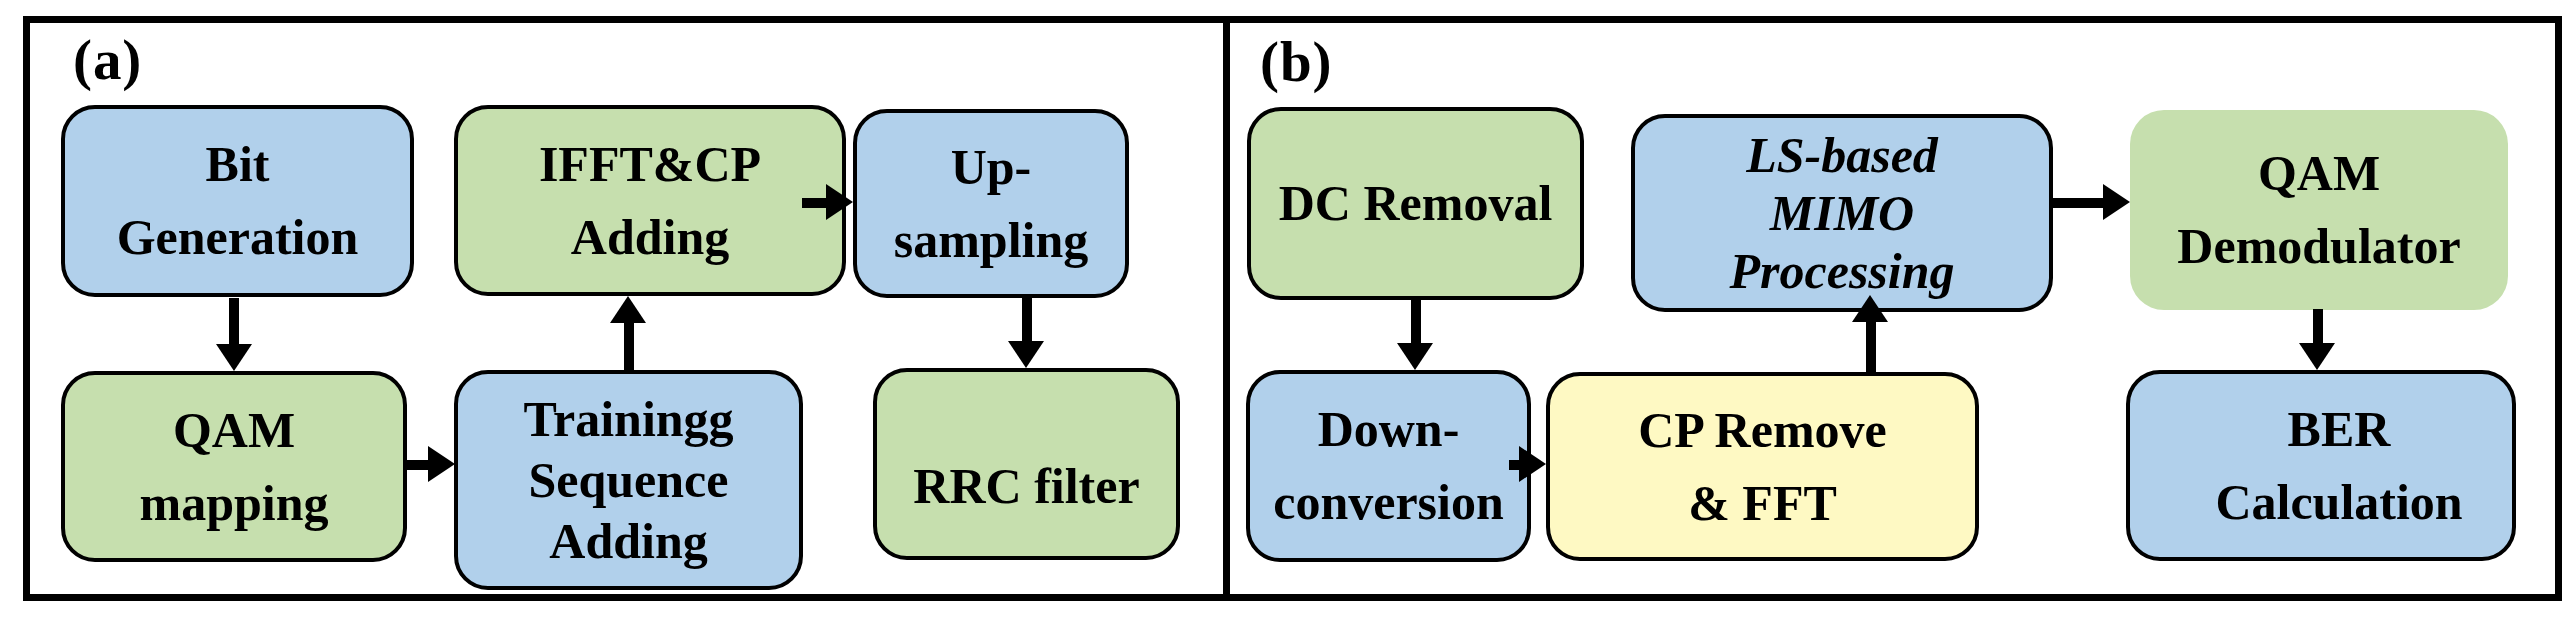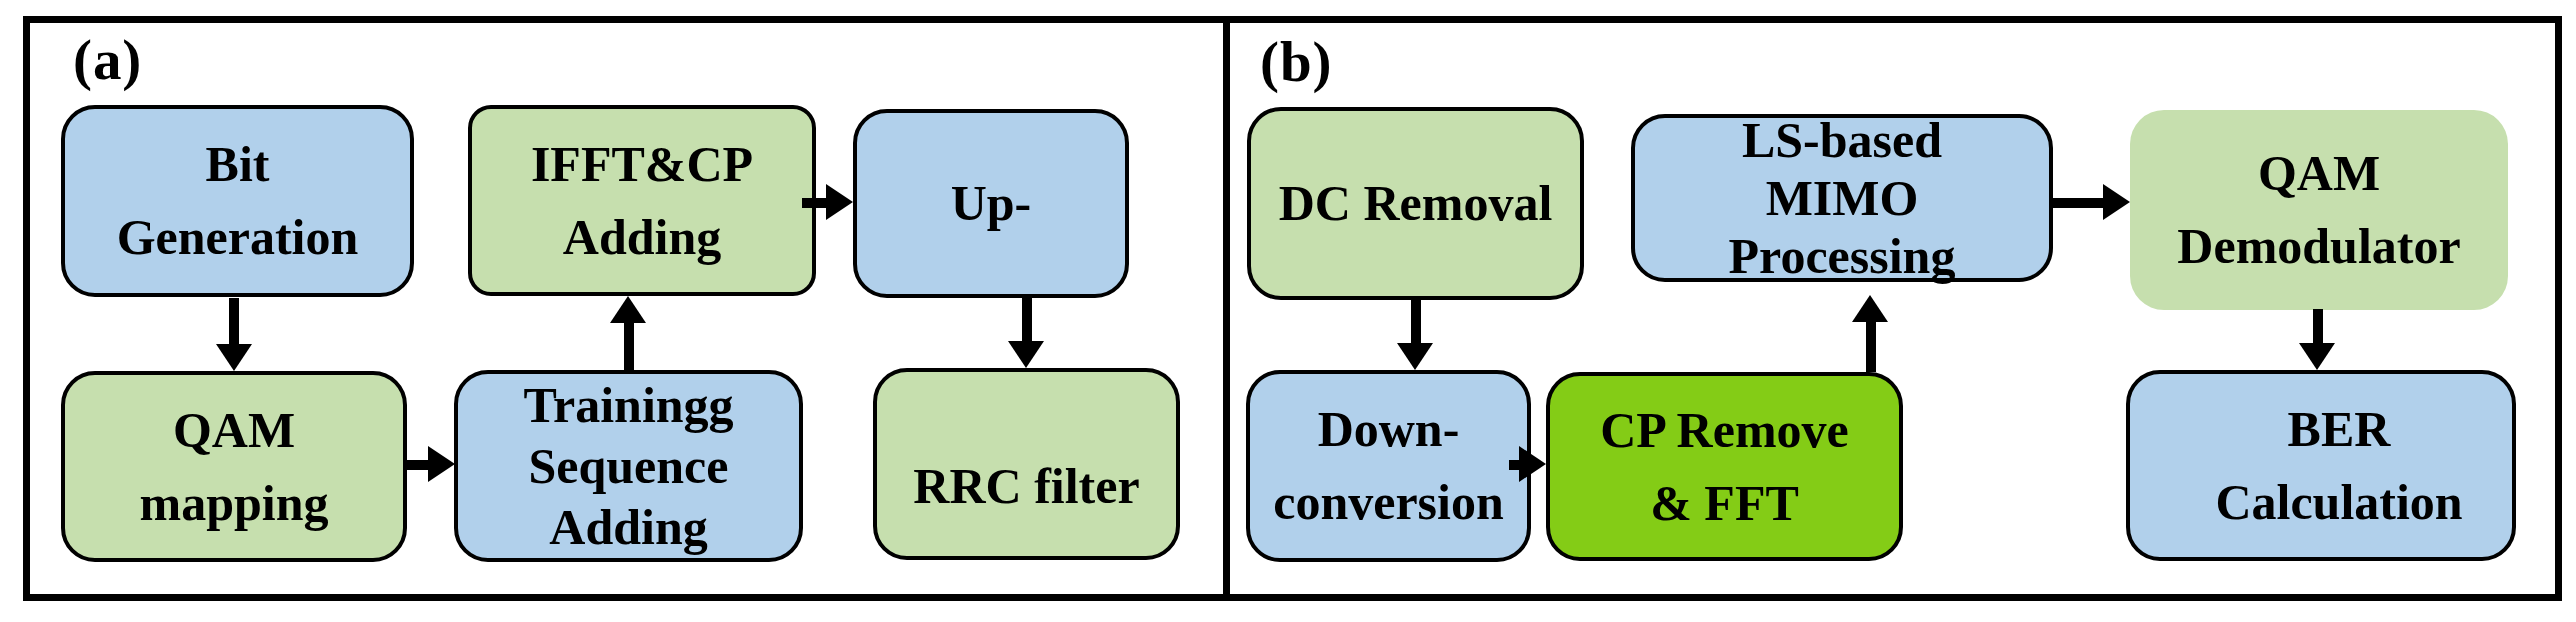--- a/index.html
+++ b/index.html
@@ -25,56 +25,57 @@
 <div class="canvas">
   <div class="frame"></div>
   <div class="divider"></div>
   <div class="panel-label" style="left:73px;top:27px">(a)</div>
   <div class="panel-label" style="left:1260px;top:28.5px">(b)</div>
   <div class="diagram-layer">
       <div class="node" style="left: 61px; top: 105px; width: 353px; height: 192px; background: rgb(177, 208, 235); border-color: rgb(0, 0, 0);">
         <div style="line-height: 73px;">Bit</div>
         <div style="line-height: 73px;">Generation</div>
       </div>
-      <div class="node" style="left: 468px; top: 105px; width: 348px; height: 191px; background: rgb(198, 223, 174); border-color: rgb(0, 0, 0); border-radius: 23px;">
+      <div class="node" style="left: 454px; top: 105px; width: 392px; height: 191px; background: rgb(198, 223, 174); border-color: rgb(0, 0, 0);">
         <div style="line-height: 73px;">IFFT&amp;CP</div>
         <div style="line-height: 73px;">Adding</div>
       </div>
       <div class="node" style="left: 853px; top: 109px; width: 276px; height: 189px; background: rgb(177, 208, 235); border-color: rgb(0, 0, 0);">
         <div style="line-height: 73px;">Up-</div>
+        <div style="line-height: 73px;">sampling</div>
       </div>
       <div class="node" style="left: 61px; top: 371px; width: 346px; height: 191px; background: rgb(198, 223, 174); border-color: rgb(0, 0, 0);">
         <div style="line-height: 73px;">QAM</div>
         <div style="line-height: 73px;">mapping</div>
       </div>
-      <div class="node" style="left: 454px; top: 370px; width: 349px; height: 192px; background: rgb(177, 208, 235); border-color: rgb(0, 0, 0);">
+      <div class="node" style="left: 454px; top: 370px; width: 349px; height: 220px; background: rgb(177, 208, 235); border-color: rgb(0, 0, 0);">
         <div style="line-height: 61px;">Trainingg</div>
         <div style="line-height: 61px;">Sequence</div>
         <div style="line-height: 61px;">Adding</div>
       </div>
       <div class="node" style="left: 873px; top: 368px; width: 307px; height: 192px; background: rgb(198, 223, 174); border-color: rgb(0, 0, 0);">
         <div style="line-height: 73px; margin-top: 44px;">RRC filter</div>
       </div>
       <div class="node" style="left: 1247px; top: 107px; width: 337px; height: 193px; background: rgb(198, 223, 174); border-color: rgb(0, 0, 0);">
         <div style="line-height: 73px;">DC Removal</div>
       </div>
-      <div class="node" style="left: 1631px; top: 114px; width: 422px; height: 168px; background: rgb(177, 208, 235); border-color: rgb(0, 0, 0);">
+      <div class="node" style="left: 1631px; top: 114px; width: 422px; height: 198px; background: rgb(177, 208, 235); border-color: rgb(0, 0, 0); font-style: italic;">
         <div style="line-height: 58px;">LS-based</div>
         <div style="line-height: 58px;">MIMO</div>
         <div style="line-height: 58px;">Processing</div>
       </div>
       <div class="node noborder" style="left: 2130px; top: 110px; width: 378px; height: 200px; background: rgb(198, 223, 174); border-color: rgb(0, 0, 0);">
         <div style="line-height: 73px;">QAM</div>
         <div style="line-height: 73px;">Demodulator</div>
       </div>
       <div class="node" style="left: 1246px; top: 370px; width: 285px; height: 192px; background: rgb(177, 208, 235); border-color: rgb(0, 0, 0);">
         <div style="line-height: 73px;">Down-</div>
         <div style="line-height: 73px;">conversion</div>
       </div>
-      <div class="node" style="left: 1546px; top: 372px; width: 357px; height: 189px; background: #84cc16; border-color: rgb(0, 0, 0);">
+      <div class="node" style="left: 1546px; top: 372px; width: 433px; height: 189px; background: #fef9c3; border-color: rgb(0, 0, 0);">
         <div style="line-height: 73px;">CP Remove</div>
         <div style="line-height: 73px;">&amp; FFT</div>
       </div>
       <div class="node" style="left: 2126px; top: 370px; width: 390px; height: 191px; background: rgb(177, 208, 235); border-color: rgb(0, 0, 0); padding-left: 36px;">
         <div style="line-height: 73px;">BER</div>
         <div style="line-height: 73px;">Calculation</div>
       </div>
       <div style="position: absolute; left: 229px; top: 298px; width: 9.8px; height: 48px; background: rgb(0, 0, 0);"></div>
       <div style="position: absolute; left: 216px; top: 344px; width: 0px; height: 0px; border-left: 18.7px solid transparent; border-right: 18.7px solid transparent; border-top: 27px solid rgb(0, 0, 0);"></div>
       <div style="position: absolute; left: 406px; top: 460px; width: 23px; height: 9.8px; background: rgb(0, 0, 0);"></div>

